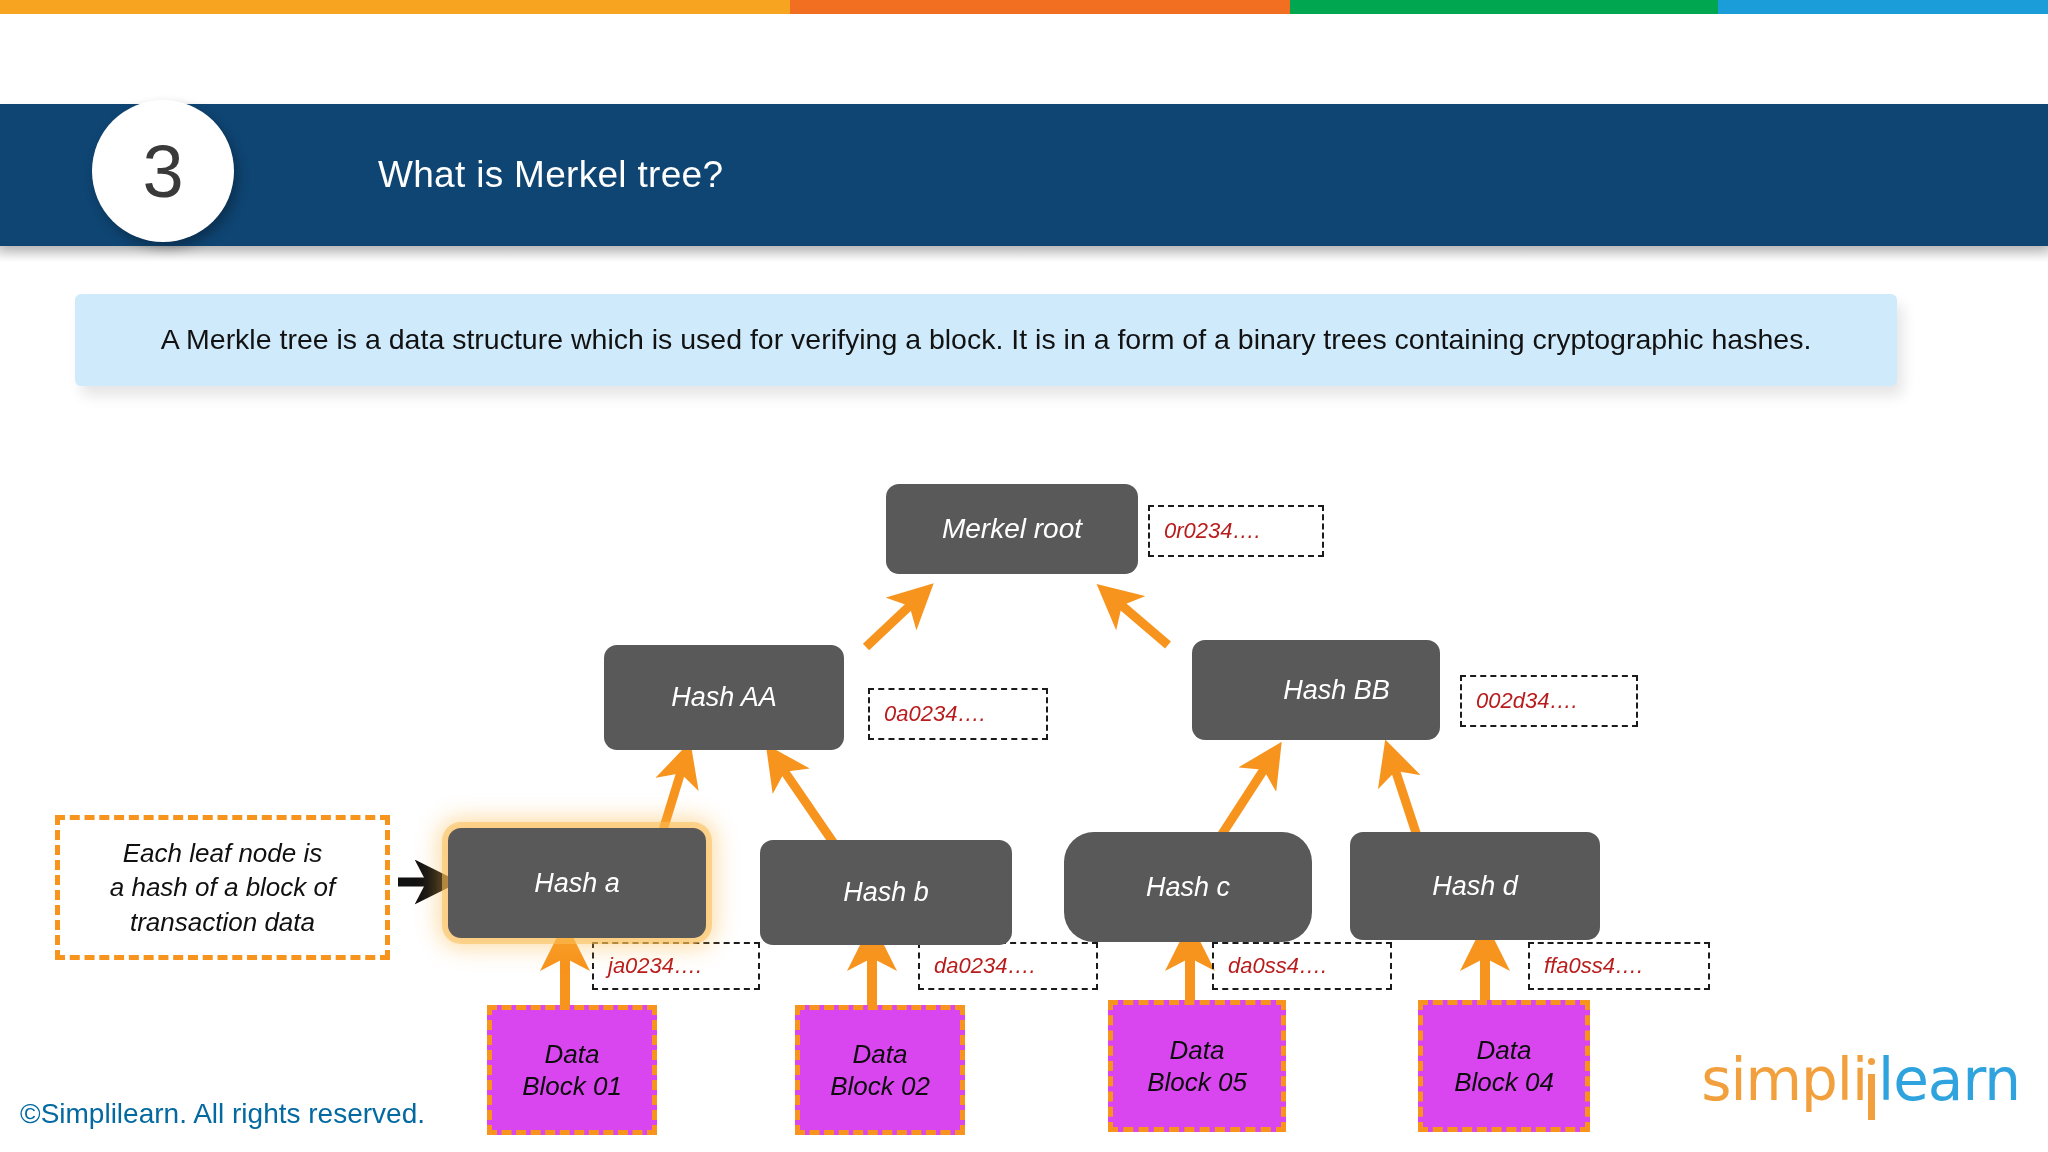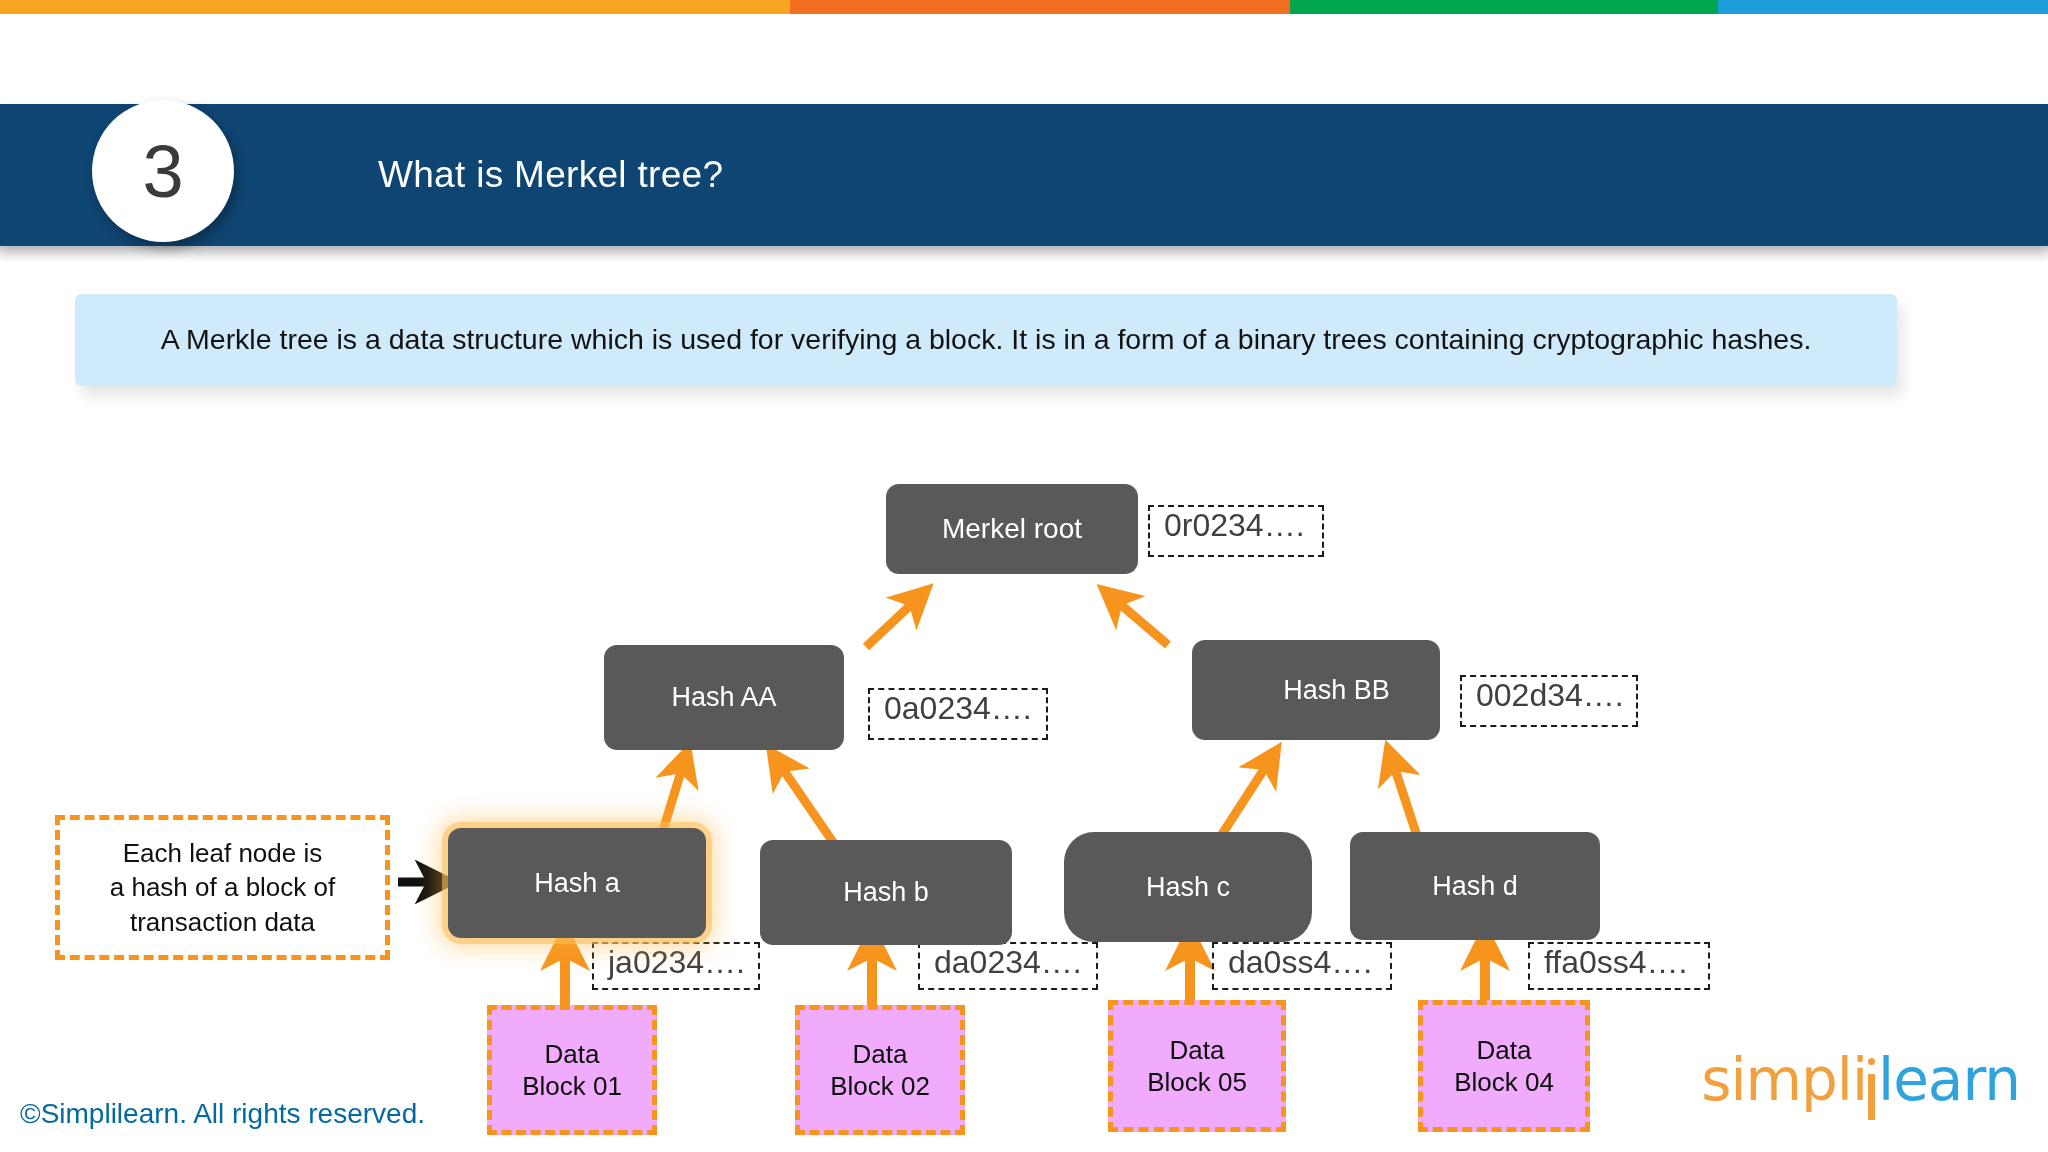--- a/index.html
+++ b/index.html
@@ -96,20 +96,21 @@
     color: #121212;
     box-shadow: 6px 10px 14px rgba(0,0,0,0.10);
   }
 
   
   .diagram {
     position: absolute;
     left: 0; top: 0;
     width: 2048px;
     height: 1152px;
+    font-style: italic;
   }
   .arrow-layer {
     position: absolute;
     left: 0; top: 0;
     width: 2048px; height: 1152px;
     pointer-events: none;
   }
 
   
   .node {
@@ -128,31 +129,32 @@
     box-shadow: 0 0 0 6px rgba(250,190,90,0.55),
                 0 0 22px 10px rgba(250,180,60,0.45);
   }
 
   
   .hash-chip {
     position: absolute;
     border: 2px dashed #1b1b1b;
     background: transparent;
     display: flex;
+    align-items: center;
     padding-left: 14px;
-    color: #404040;
-    font-size: 32px;
+    color: #b91c1c;
+    font-size: 22px;
     z-index: 2;
   }
 
   
   .data-block {
     position: absolute;
     border: 5px dashed #F7941E;
-    background: #f0abfc;
+    background: #d946ef;
     display: flex;
     flex-direction: column;
     align-items: center;
     justify-content: center;
     color: #0d0d0d;
     font-size: 26px;
     line-height: 1.24;
     z-index: 2;
   }
 

